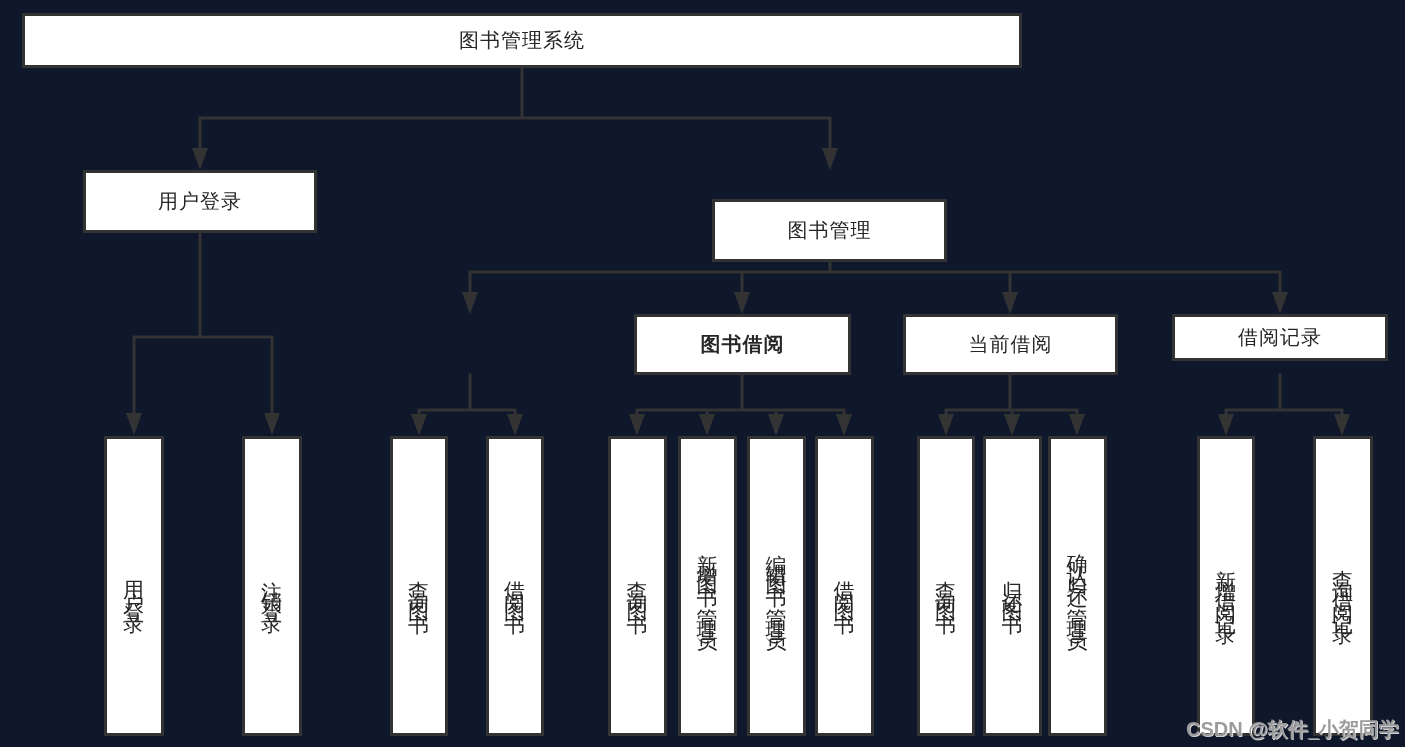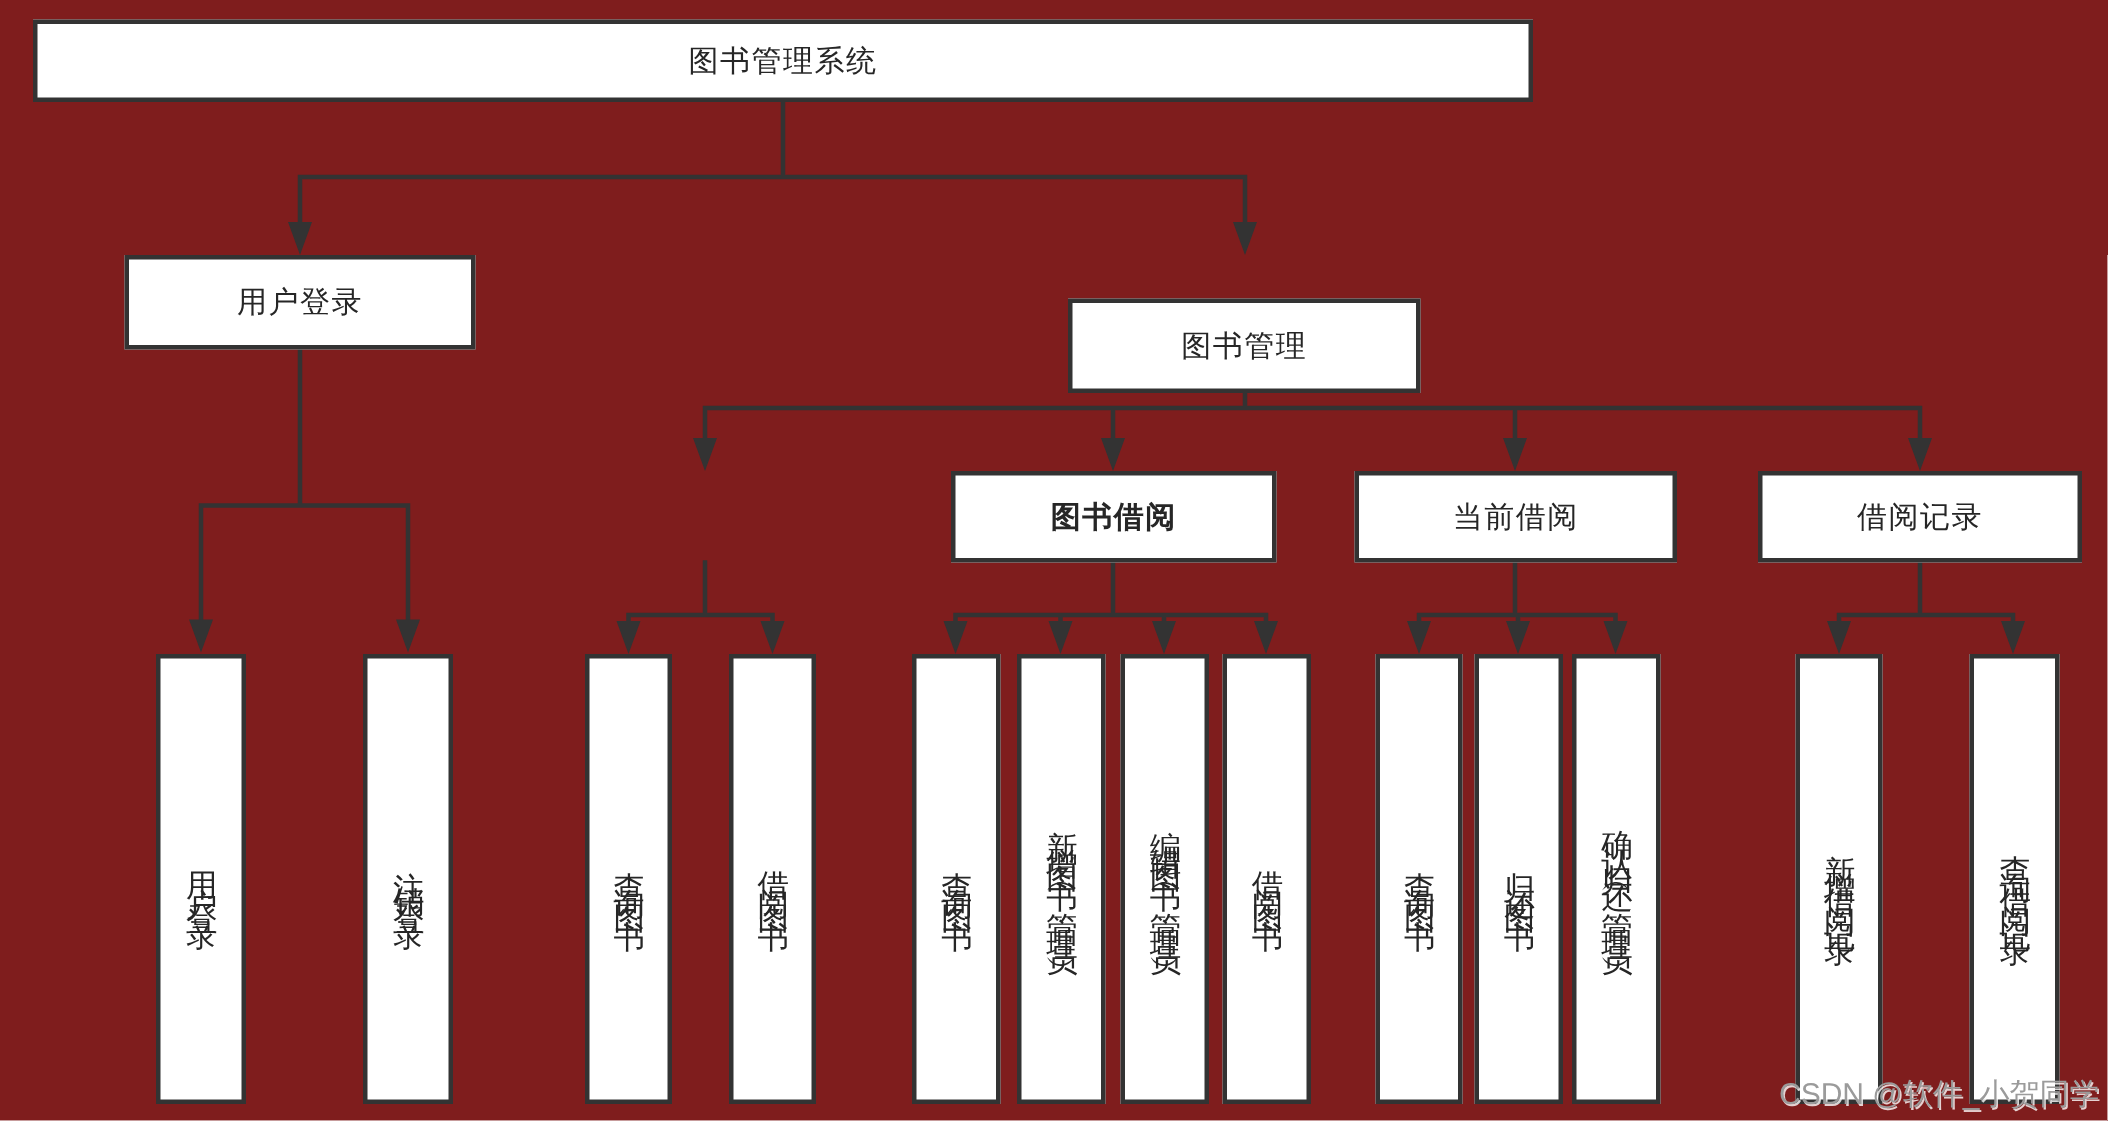--- a/index.html
+++ b/index.html
@@ -1,20 +1,20 @@
 <!DOCTYPE html>
 <html><head>
 <meta charset="utf-8">
 <style>
   html, body { margin: 0; padding: 0; background: #ffffff; }
   .canvas {
     position: relative;
     width: 1405px;
     height: 747px;
-    background: #7f1d1d;
+    background: #0f172a;
     font-family: "Liberation Sans", sans-serif;
     overflow: hidden;
   }
   .wires {
     position: absolute;
     left: 0; top: 0;
     width: 1405px; height: 747px;
     pointer-events: none;
   }
   .hbox {
@@ -47,21 +47,21 @@
     color: #262626;
     white-space: nowrap;
   }
   
   .n-root    { left: 22px;   top: 13px;  width: 1000px; height: 55px; }
   .n-ulogin  { left: 83px;   top: 170px; width: 234px;  height: 63px; }
   .n-bmgmt   { left: 712px;  top: 170px; width: 235px;  height: 63px; margin-top: 29px; }
   .n-rec     { left: 362px;  top: 314px; width: 216px;  height: 61px; }
   .n-bor     { left: 634px;  top: 314px; width: 217px;  height: 61px; font-weight: bold; }
   .n-cur     { left: 903px;  top: 314px; width: 215px;  height: 61px; }
-  .n-hist    { left: 1172px; top: 314px; width: 216px;  height: 61px; }
+  .n-hist    { left: 1172px; top: 314px; width: 216px;  height: 47px; }
   .leaf      { top: 436px; height: 300px; width: 58px; }
   .l-ulogin  { left: 104px; width: 60px; }
   .l-logout  { left: 242px; width: 60px; }
   .l-recq    { left: 390px; }
   .l-recb    { left: 486px; }
   .l-borq    { left: 608px; width: 59px; }
   .l-boradd  { left: 678px; width: 59px; }
   .l-boredit { left: 747px; width: 59px; }
   .l-borb    { left: 815px; width: 59px; }
   .l-curq    { left: 917px; }
@@ -70,20 +70,21 @@
   .l-histadd { left: 1197px; }
   .l-histq   { left: 1313px; width: 60px; }
   .watermark {
     position: absolute;
     left: 1186px;
     top: 716px;
     font-size: 20px;
     color: #9b9b9b;
     text-shadow: 1px 1px 0 rgba(255,255,255,0.8);
     white-space: nowrap;
+    font-weight: bold;
   }
 </style>
 </head>
 <body>
 
 <div class="canvas">
 
   <svg class="wires" viewBox="0 0 1405 747" xmlns="http://www.w3.org/2000/svg">
     <g stroke="#333333" stroke-width="3" fill="none" stroke-linecap="square">
 

